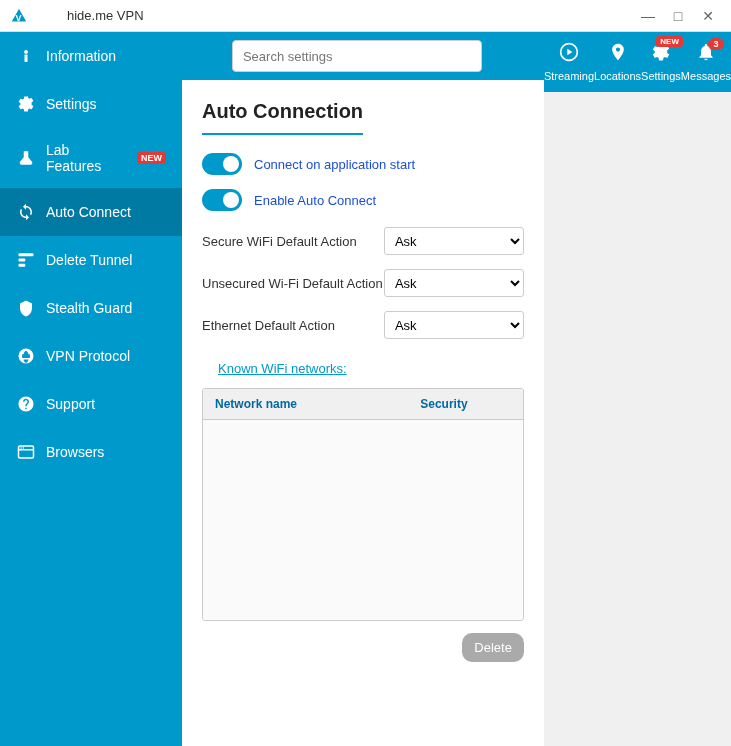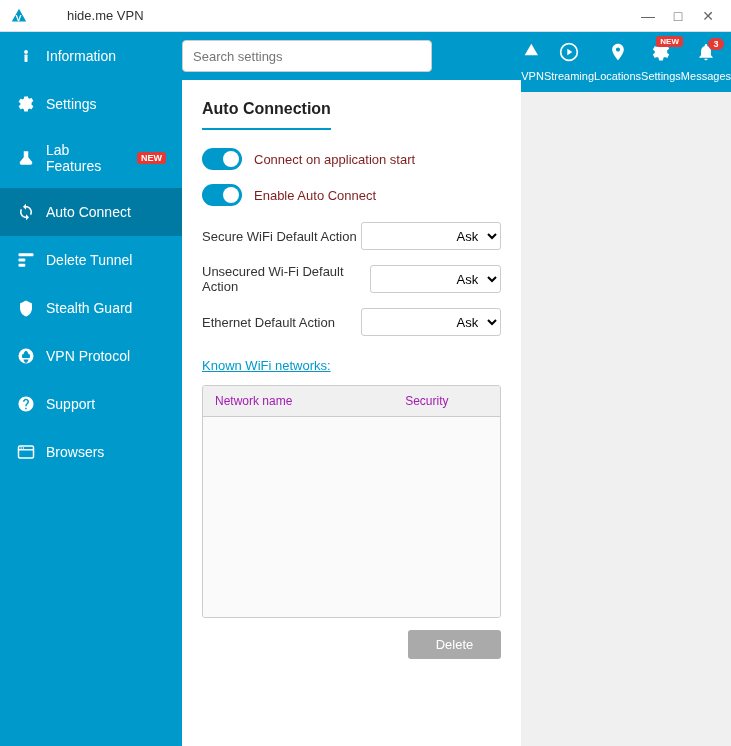--- a/index.html
+++ b/index.html
@@ -35,81 +35,80 @@
     }
     .sidebar-item.active { background: rgba(0,0,0,0.2); }
     .sidebar-icon { width: 20px; height: 20px; display: flex; align-items: center; justify-content: center; flex-shrink: 0; }
     .sidebar-label { font-size: 14px; }
     .new-badge { background: #e53935; color: #fff; font-size: 9px; font-weight: bold; padding: 1px 4px; border-radius: 3px; margin-left: 4px; }
 
     
     .content-area { flex: 1; display: flex; flex-direction: column; background: #f5f5f5; overflow: hidden; }
 
     
-    .search-bar-container { background: #0099cc; padding: 8px 12px 8px 0; display: flex; justify-content: flex-start; }
+    .search-bar-container { background: #0099cc; padding: 8px 12px 8px 0; display: flex; justify-content: center; }
     .search-input {
       width: 250px; height: 32px; border: 1px solid #ccc; border-radius: 4px;
       padding: 0 10px; font-size: 13px; outline: none; background: #fff;
     }
 
     
     .settings-content { flex: 1; background: #fff; margin: 0; padding: 20px; overflow-y: auto; }
 
     .section-title {
-      font-size: 16px; font-weight: 600; color: #222; padding-bottom: 10px;
+      font-size: 20px; font-weight: 600; color: #222; padding-bottom: 10px;
       border-bottom: 2px solid #0099cc; margin-bottom: 18px; display: inline-block;
     }
 
     
     .toggle-row { display: flex; align-items: center; gap: 12px; margin-bottom: 14px; }
     .toggle { position: relative; width: 40px; height: 22px; flex-shrink: 0; cursor: pointer; }
     .toggle input { opacity: 0; width: 0; height: 0; }
     .toggle-slider {
       position: absolute; top: 0; left: 0; right: 0; bottom: 0;
       background: #0099cc; border-radius: 22px; transition: 0.2s;
     }
     .toggle-slider:before {
       content: ''; position: absolute; width: 16px; height: 16px;
       left: 3px; top: 3px; background: #fff; border-radius: 50%; transition: 0.2s;
     }
     .toggle input:checked + .toggle-slider:before { transform: translateX(18px); }
-    .toggle-label { font-size: 13px; color: #7f1d1d; }
+    .toggle-label { font-size: 13px; color: #1d4ed8; }
 
     
     .dropdown-row {
       display: flex; align-items: center; justify-content: space-between;
       margin-bottom: 10px; padding: 2px 0;
     }
     .dropdown-label { font-size: 13px; color: #333; }
     .dropdown-select {
       width: 140px; height: 28px; border: 1px solid #ccc; border-radius: 3px;
       background: #fff; font-size: 13px; padding: 0 6px; cursor: pointer; outline: none;
       appearance: auto;
-      text-align: right;
     }
 
     
     .known-wifi-link {
       color: #0099cc; font-size: 13px; text-decoration: underline; cursor: pointer;
-      display: inline-block; margin: 10px 0 12px 0;
+      display: inline-block; margin: 10px 0 12px 16px;
     }
 
     
     .table-wrapper { border: 1px solid #ccc; border-radius: 3px; overflow: hidden; }
     .table-header { display: flex; background: #f0f0f0; border-bottom: 1px solid #ccc; }
-    .table-header-cell { padding: 8px 12px; font-size: 12px; font-weight: 400; color: #a21caf; }
+    .table-header-cell { padding: 8px 12px; font-size: 12px; font-weight: 700; color: #0369a1; }
     .table-header-cell:first-child { flex: 2; }
     .table-header-cell:nth-child(2) { flex: 1; }
     .table-header-cell:nth-child(3) { flex: 1; }
     .table-body { height: 200px; background: #fafafa; }
 
     
     .delete-btn {
-      display: block; margin: 12px 0 0 auto; padding: 7px 28px;
-      background: #aaa; color: #fff; border: none; border-radius: 3px;
+      display: block; margin: 12px 0 0 auto; padding: 7px 12px;
+      background: #aaa; color: #fff; border: none; border-radius: 10px;
       font-size: 13px; cursor: pointer;
     }
 
     
     .bottom-nav {
       height: 60px; background: #0099cc; display: flex; align-items: stretch;
     }
     .nav-item {
       flex: 1; display: flex; flex-direction: column; align-items: center;
       justify-content: center; gap: 3px; cursor: pointer; color: rgba(255,255,255,0.75);
@@ -314,28 +313,20 @@
         </div>
 
         
         <button class="delete-btn">Delete</button>
       </div>
     </div>
   </div>
 
   <div class="bottom-nav">
 
-    <div class="nav-item">
-      <span class="nav-icon">
-        <svg width="20" height="20" viewBox="0 0 24 24" fill="white">
-            <polygon points="10,2 18,16 2,16"></polygon>
-          </svg>
-      </span>
-      <span style="color:#fff;font-size:11px;">VPN</span>
-    </div>
 
     <div class="nav-item">
       <span class="nav-icon">
         <svg width="20" height="20" viewBox="0 0 24 24" fill="white">
             <circle cx="12" cy="12" r="10" fill="none" stroke="white" stroke-width="2"></circle>
             <polygon points="10,8 16,12 10,16" fill="white"></polygon>
           </svg>
       </span>
       <span style="color:#fff;font-size:11px;">Streaming</span>
     </div>

